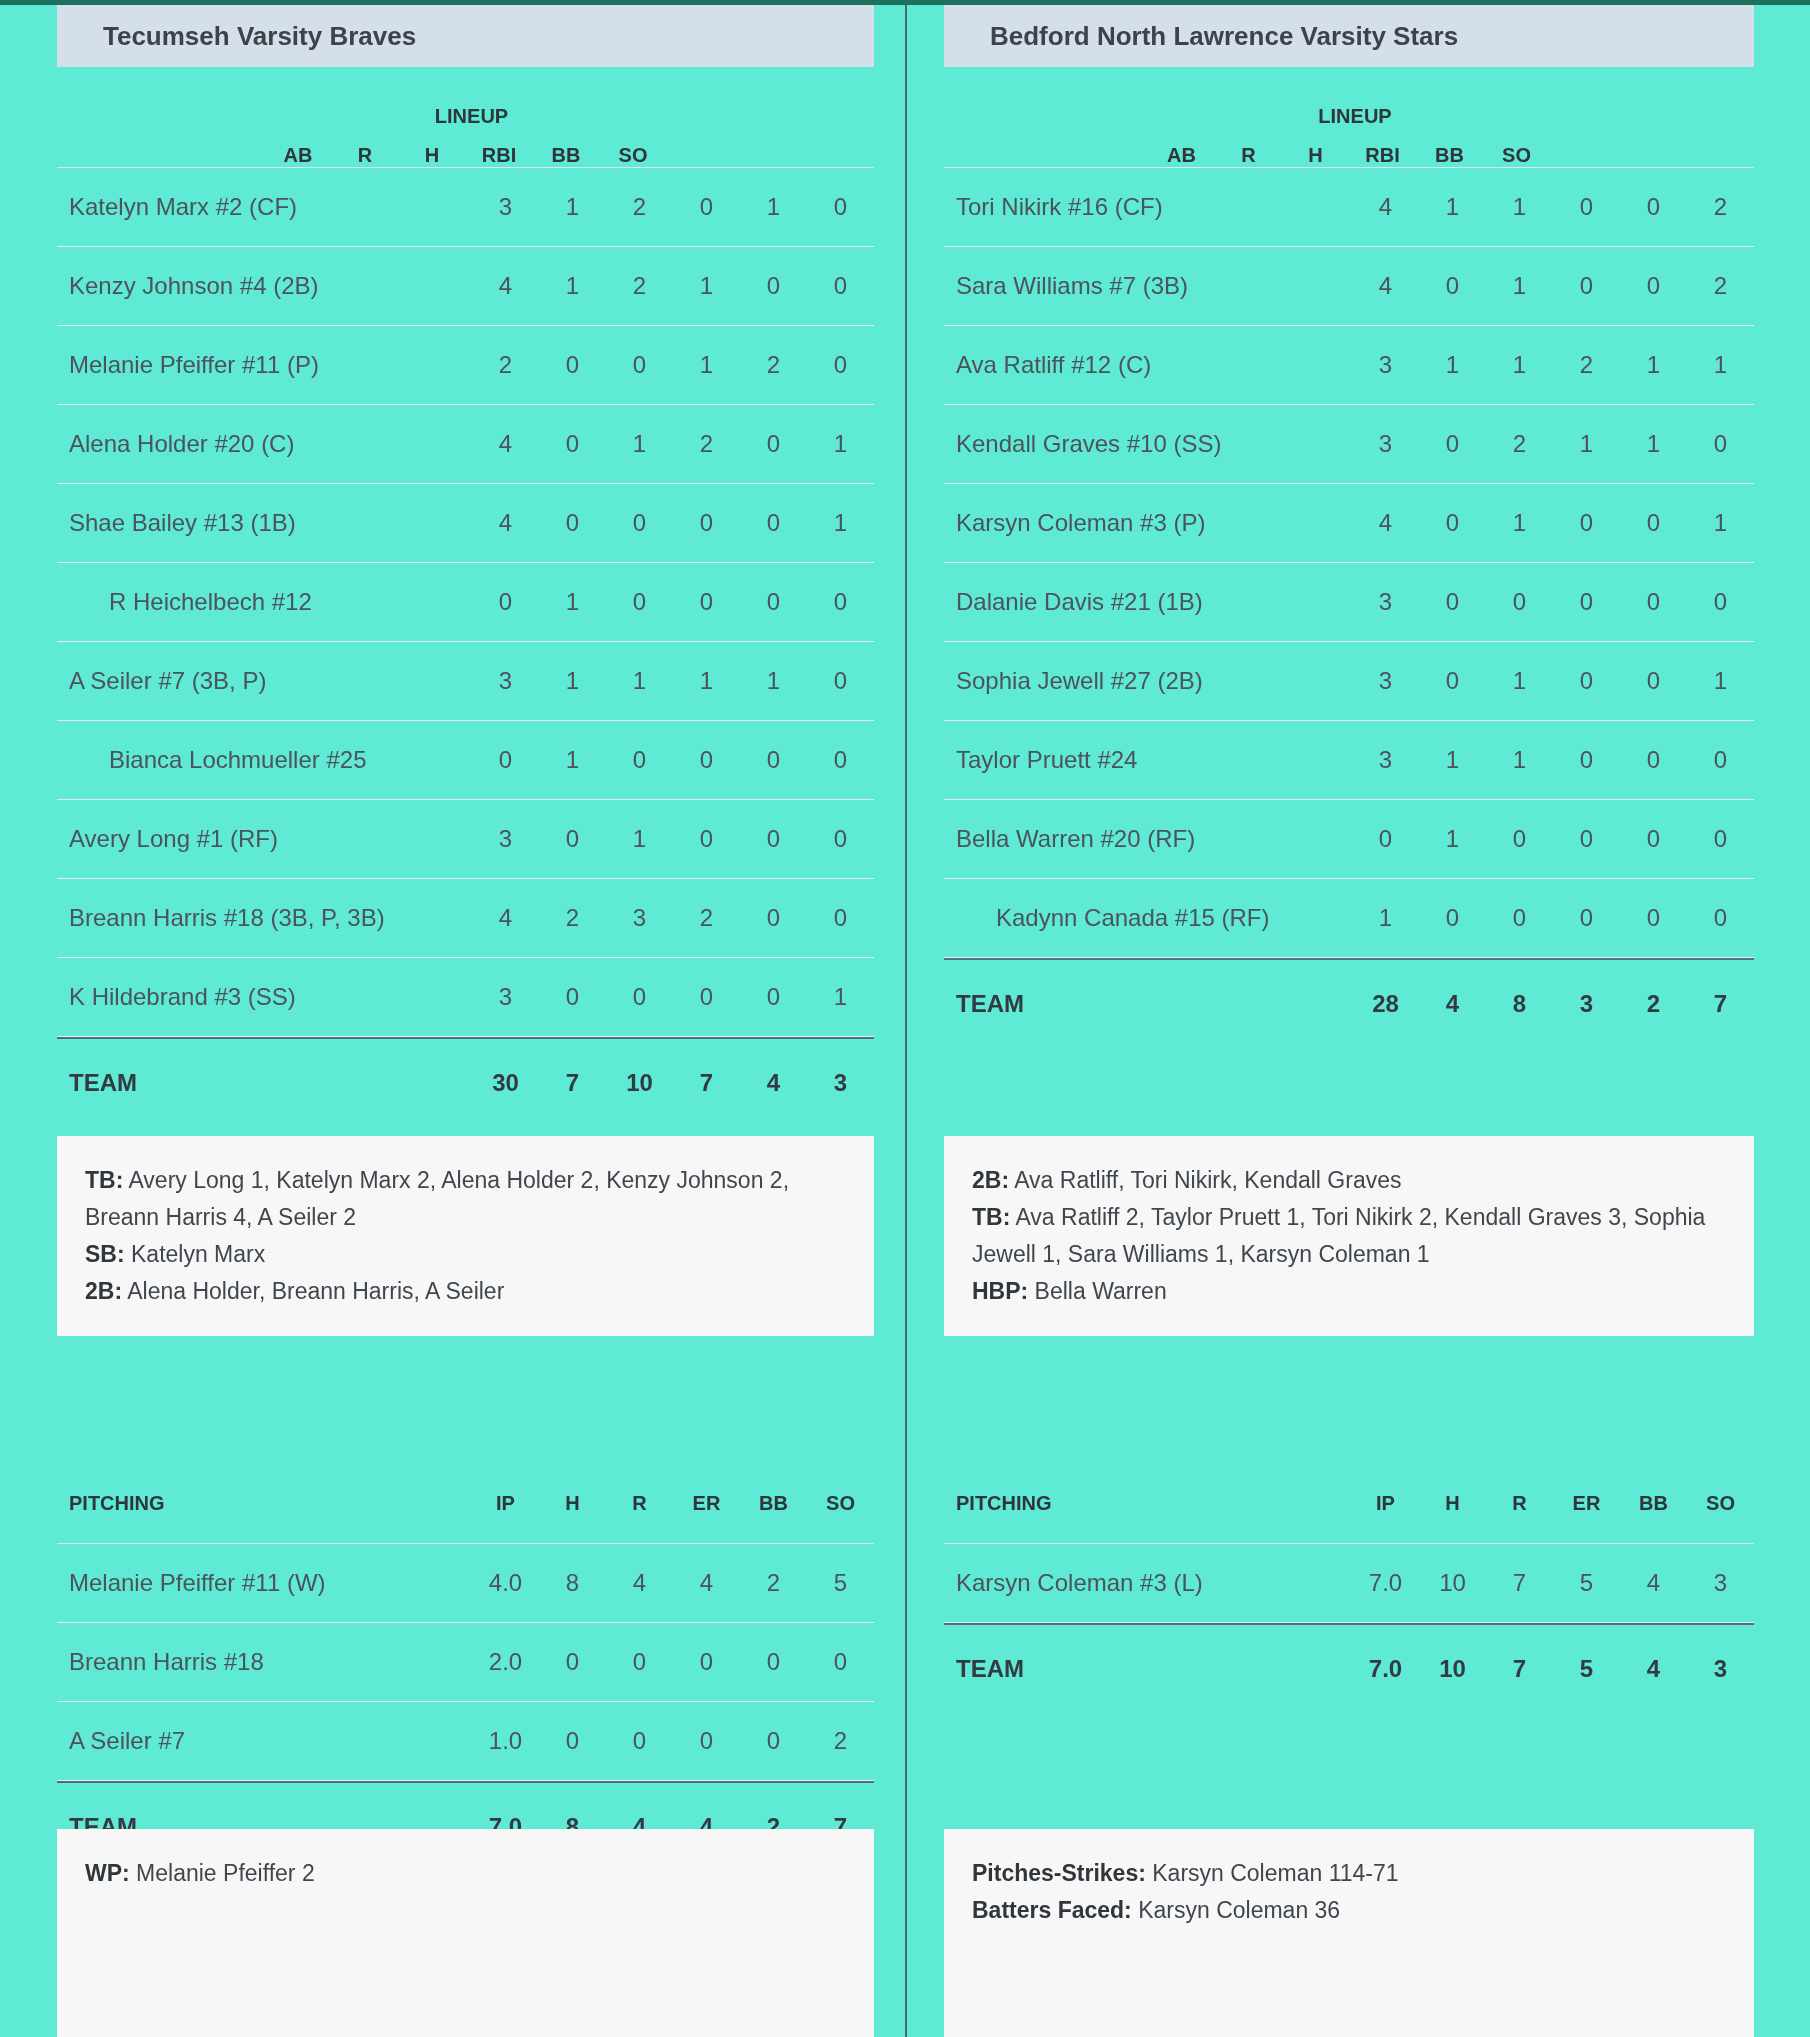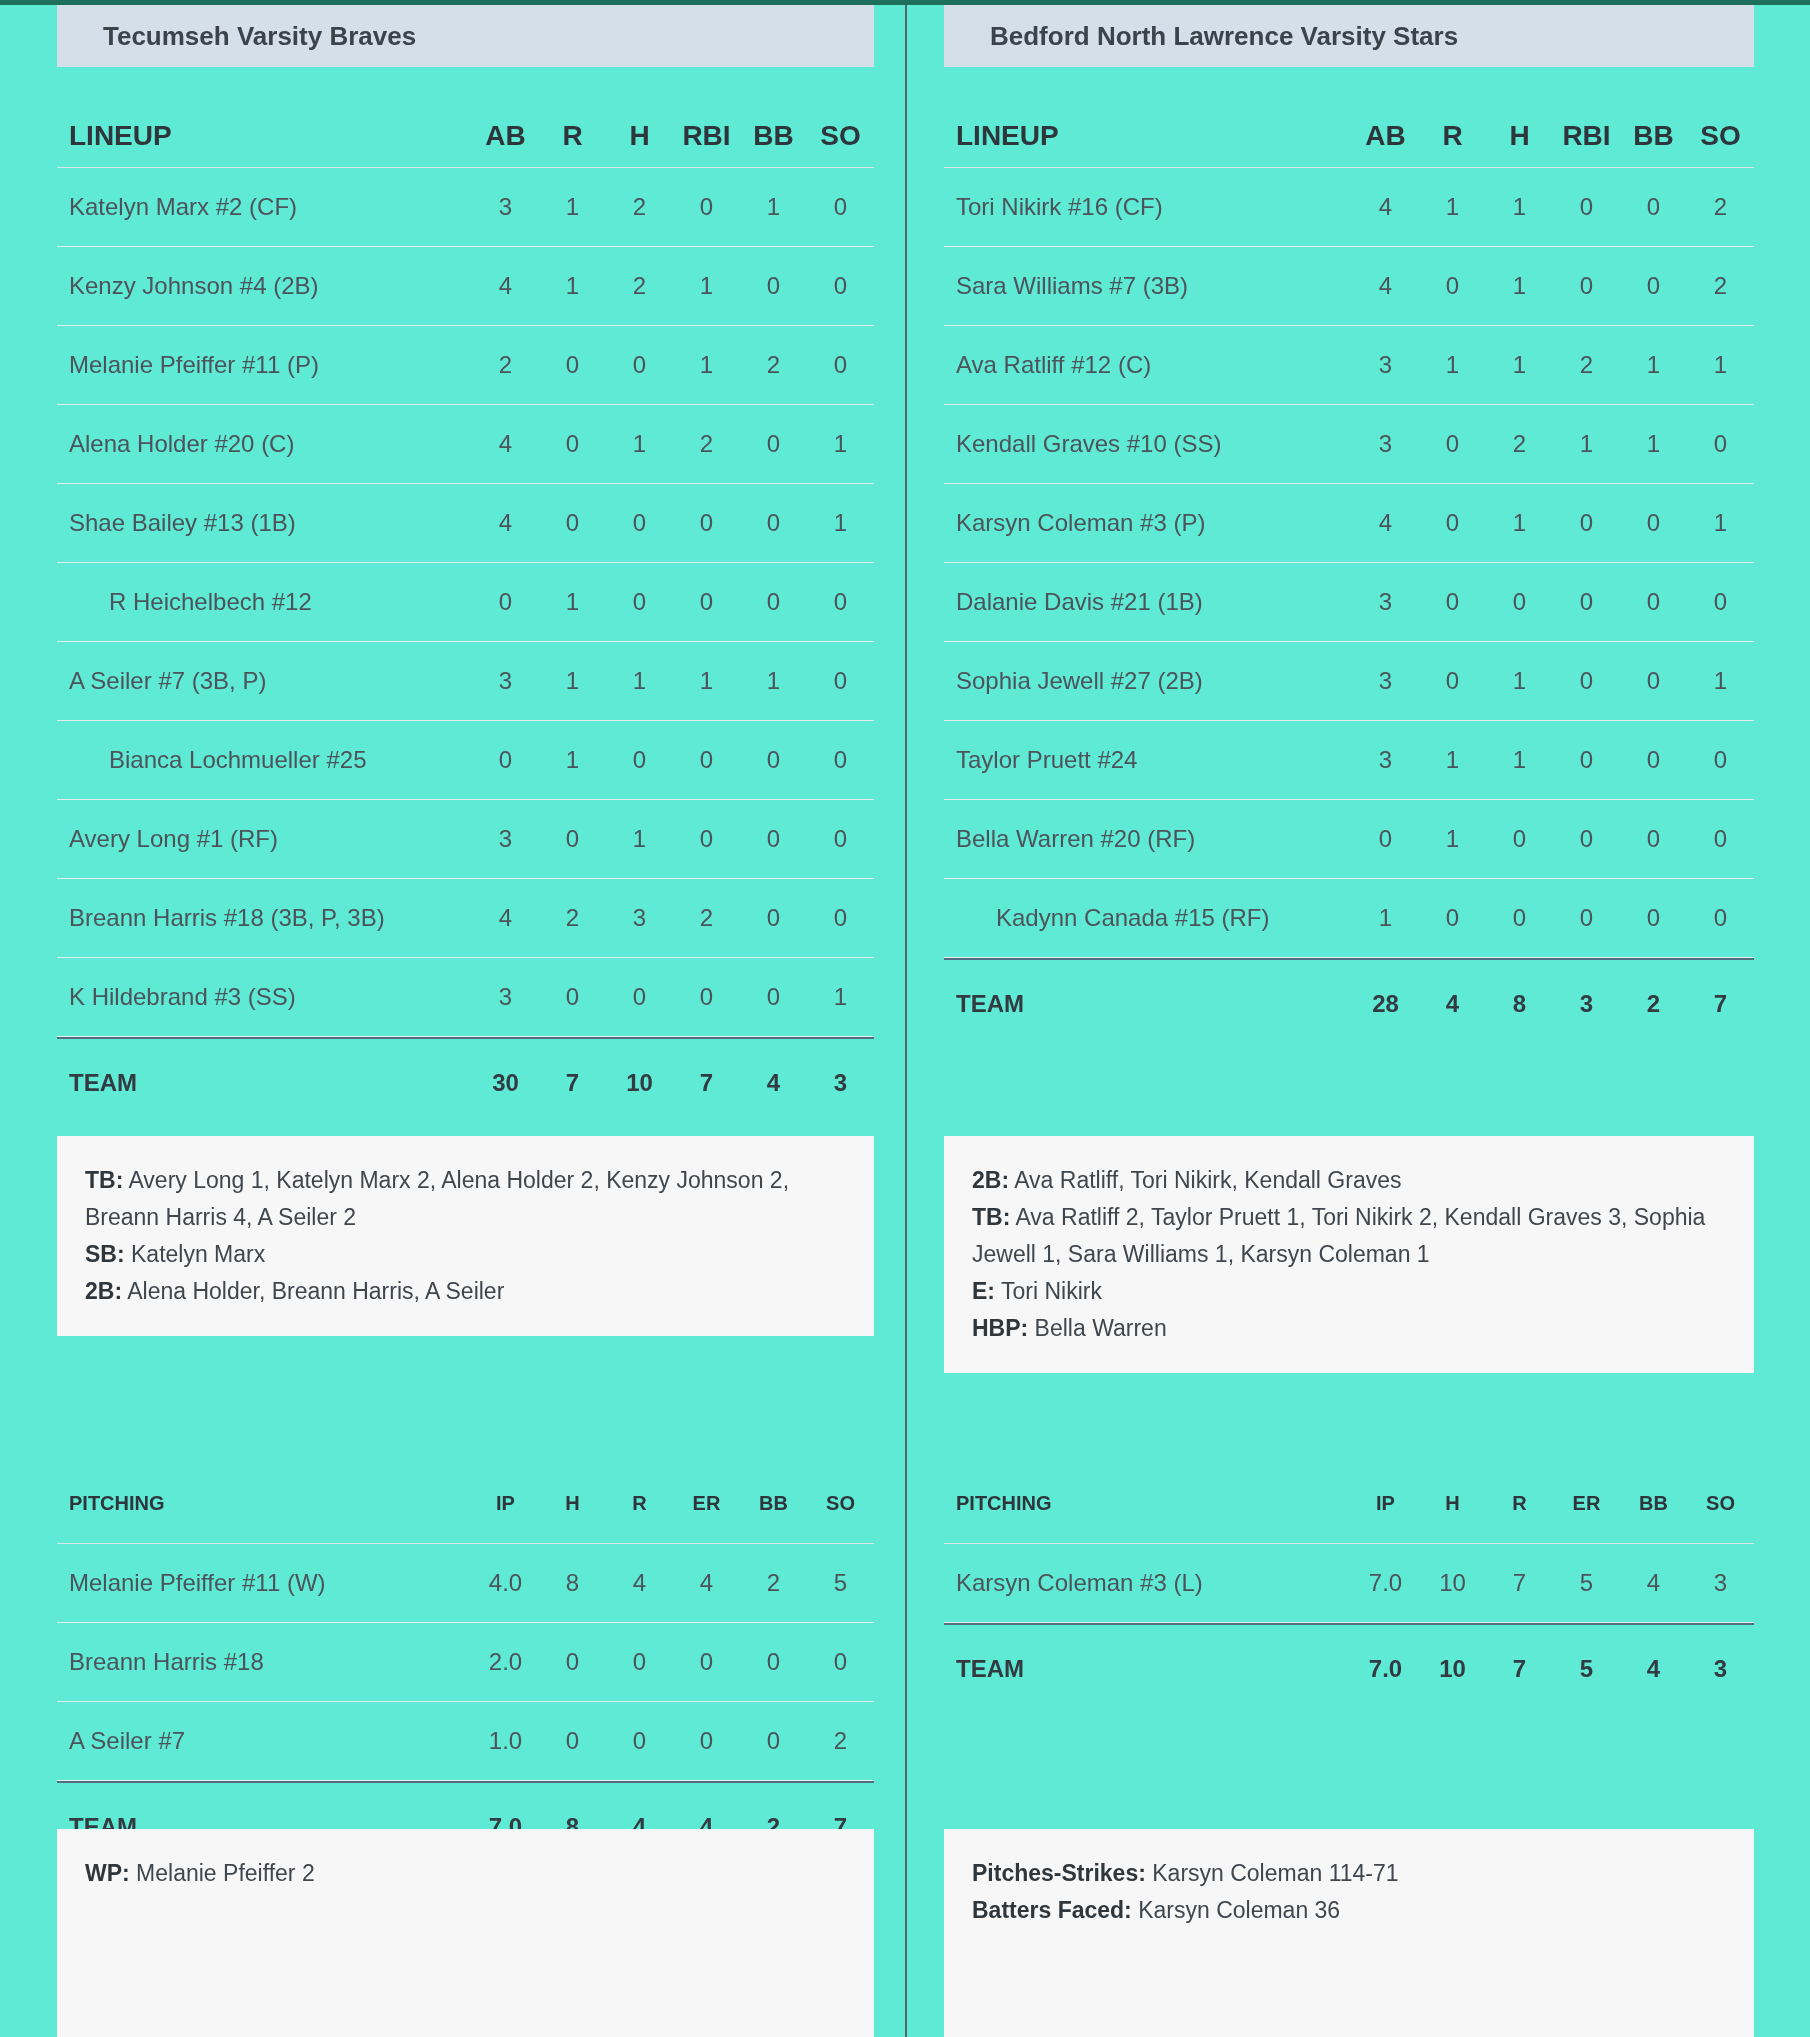--- a/index.html
+++ b/index.html
@@ -16,21 +16,21 @@
   .band .title{
     font-size:26px;font-weight:bold;color:#3c434a;line-height:62px;padding-left:46px;
     white-space:nowrap;overflow:hidden;
   }
   .section{position:absolute;left:0;right:0;}
   .sec-lineup{top:100px;}
   .sec-notes{top:1131px;}
   .sec-pitching{top:1458px;}
   .sec-pnotes{top:1824px;}
   .trow{display:flex;align-items:center;}
-  .thead{height:62px;border-bottom:1px solid #dde4ea;font-weight:bold;color:#2e353b;font-size:28px;}
+  .thead{height:62px;border-bottom:1px solid #dde4ea;font-weight:bold;color:#2e353b;font-size:20px;flex-direction:column;}
   .thead2{height:80px;border-bottom:1px solid #dde4ea;font-weight:bold;color:#2e353b;font-size:20px;}
   .brow{height:78px;border-bottom:1px solid #e7ecef;font-size:24px;gap:20px;}
   .brow:last-of-type{border-bottom:none;}
   .teamrow{height:88px;border-top:2px solid #50707f;font-weight:bold;color:#333a41;font-size:24px;}
   .name{flex:1 1 auto;padding-left:12px;white-space:nowrap;overflow:hidden;}
   .name.indent{padding-left:52px;}
   .stats{display:flex;flex:0 0 auto;}
   .stat{width:67px;text-align:center;flex:0 0 auto;}
   .notesbox{background:#f7f7f7;padding:26px 28px;font-size:23px;line-height:37px;color:#3f464d;}
   .notesbox.tall{min-height:169px;}
@@ -398,21 +398,20 @@
             <div class="stat">3</div>
             <div class="stat">2</div>
             <div class="stat">7</div>
           </div>
         </div>
       </div>
     <div class="section sec-notes">
         <div class="notesbox">
           <div><b>2B:</b> Ava Ratliff, Tori Nikirk, Kendall Graves</div>
           <div><b>TB:</b> Ava Ratliff 2, Taylor Pruett 1, Tori Nikirk 2, Kendall Graves 3, Sophia Jewell 1, Sara Williams 1, Karsyn Coleman 1</div>
-          <div><b>E:</b> Tori Nikirk</div>
           <div><b>HBP:</b> Bella Warren</div>
         </div>
       </div>
     <div class="section sec-pitching">
         <div class="trow thead2">
           <div class="name">PITCHING</div>
           <div class="stats">
             <div class="stat">IP</div>
             <div class="stat">H</div>
             <div class="stat">R</div>

